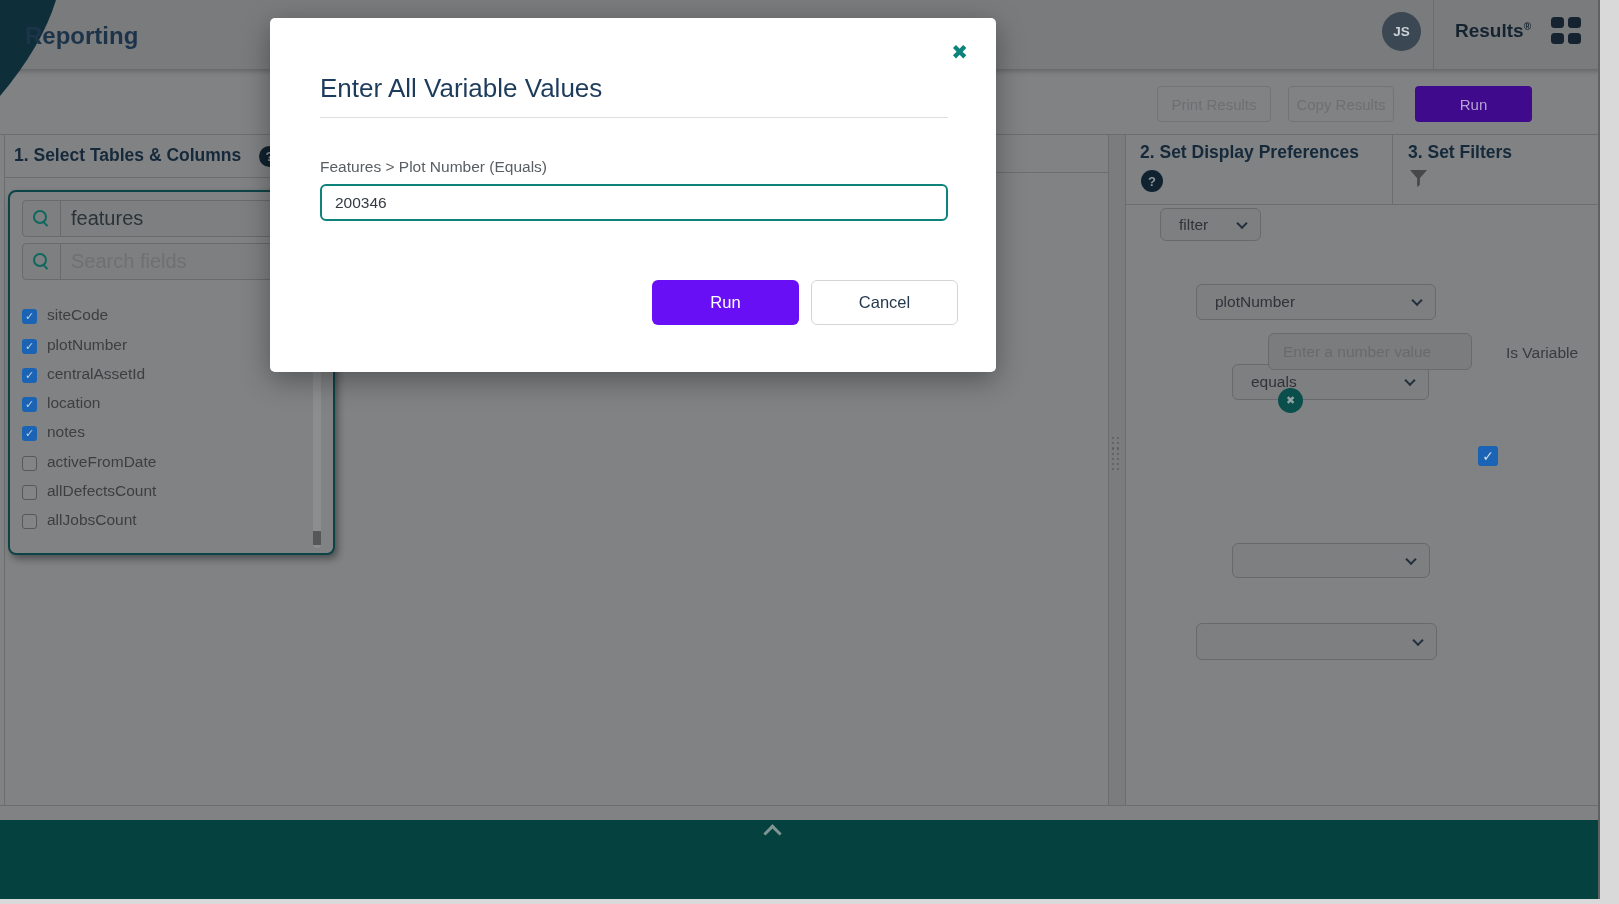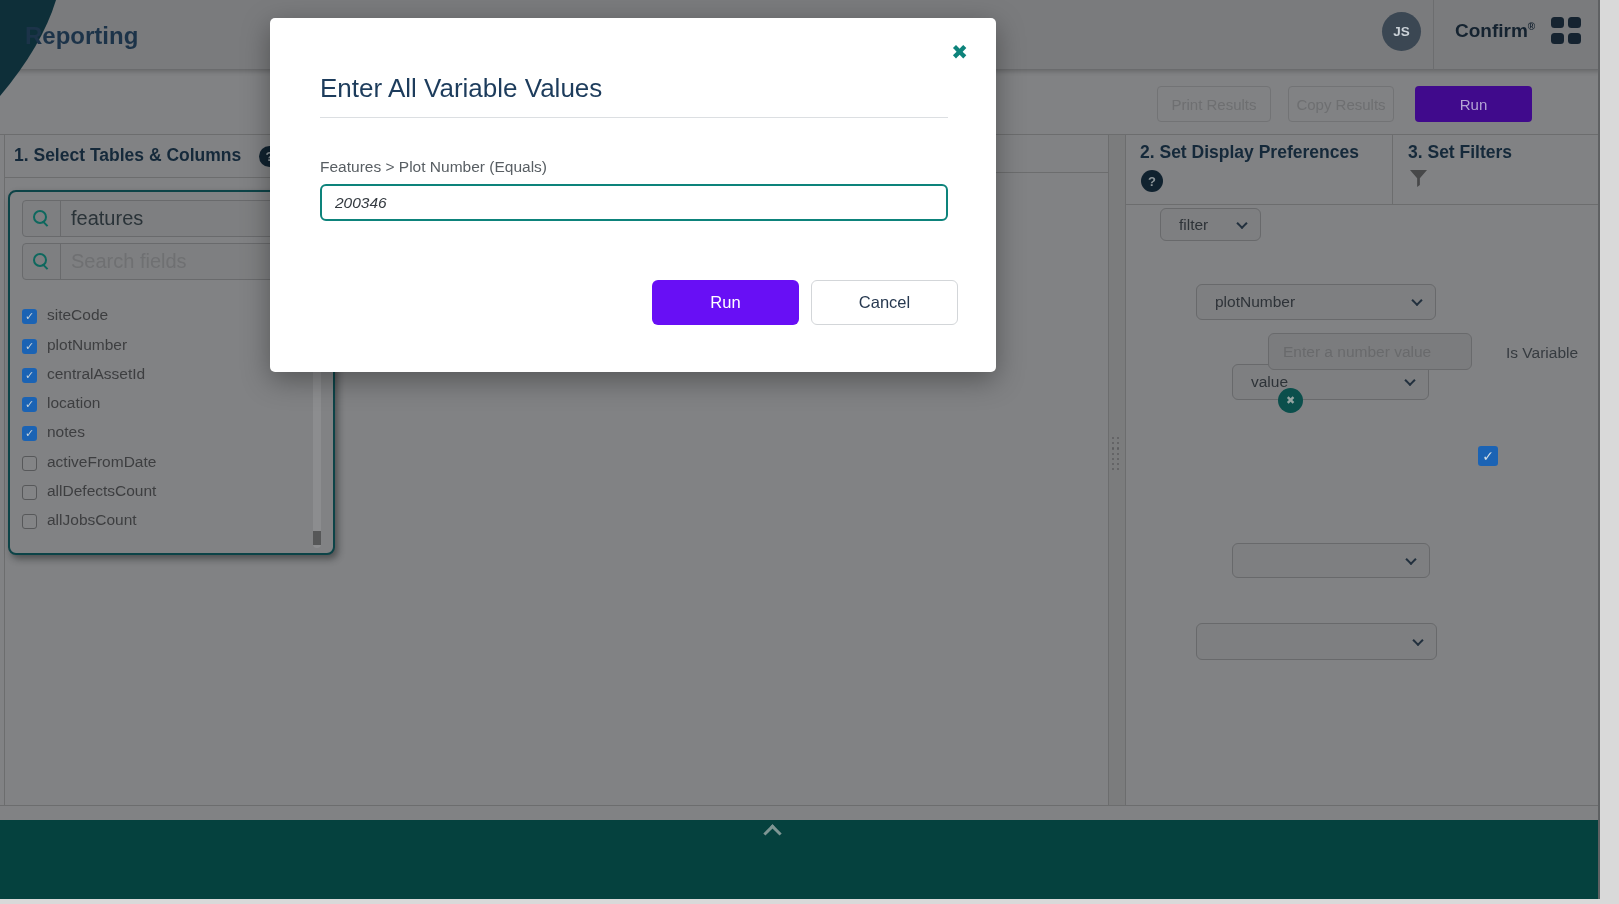--- a/index.html
+++ b/index.html
@@ -81,38 +81,38 @@
   .edge-line-v{left:1598px;top:0;width:2px;height:899px;background:#5f6163;}
   .strip-v{left:1600px;top:0;width:19px;height:904px;background:#d9d9d9;}
   .strip-h{left:0;top:899px;width:1600px;height:5px;background:#d9d9d9;}
 
   
   .modal{left:270px;top:18px;width:726px;height:354px;background:#fff;border-radius:5px;box-shadow:0 8px 28px rgba(0,0,0,.35);z-index:10;}
   .modal-close{position:absolute;right:28px;top:24px;font-size:20px;font-weight:bold;color:var(--accent_teal);cursor:pointer;line-height:1;}
   .modal-title{position:absolute;left:50px;top:55px;font-size:26px;font-weight:500;color:#1d3c5c;}
   .modal-divider{position:absolute;left:50px;top:99px;width:628px;height:1px;background:#dcdfe2;}
   .modal-field-label{position:absolute;left:50px;top:140px;font-size:15.5px;color:#585e63;}
-  .modal-input{position:absolute;left:50px;top:166px;width:628px;height:37px;border:2px solid var(--accent_teal);border-radius:6px;font-size:15.5px;color:#343a40;padding:0 13px;outline:none;background:#fff;font-style:italic;}
+  .modal-input{position:absolute;left:50px;top:166px;width:628px;height:37px;border:2px solid var(--accent_teal);border-radius:6px;font-size:15.5px;color:#343a40;padding:0 13px;outline:none;background:#fff;}
   .modal-btn{position:absolute;top:262px;width:147px;height:45px;border-radius:6px;font-size:16.5px;display:flex;align-items:center;justify-content:center;cursor:pointer;}
   .modal-run{left:382px;background:var(--accent_purple);color:#fff;border:none;}
   .modal-cancel{left:541px;background:#fff;color:#273950;border:1px solid #d3d6d9;}
 </style>
 </head>
 <body>
 
 <div class="page">
 
   <div class="abs hdr"></div>
   <svg class="abs wedge-svg" width="56" height="96" viewBox="0 0 56 96">
       <path d="M0,0 L56,0 Q42,46 0,96 Z"></path>
     </svg>
   <div class="abs app-title">Reporting</div>
   <div class="abs avatar">JS</div>
   <div class="abs hdr-divider"></div>
-  <div class="abs brand"><span>Confirm</span><sup>®</sup></div>
+  <div class="abs brand"><span>Results</span><sup>®</sup></div>
   <div class="abs grid-icon">
       <span></span>
       <span></span>
       <span></span>
       <span></span>
     </div>
 
   <div class="abs tb-btn" style="left:1157px;width:114px;">Print Results</div>
   <div class="abs tb-btn" style="left:1288px;width:106px;">Copy Results</div>
   <div class="abs tb-btn tb-run" style="left:1415px;width:117px;">Run</div>
@@ -215,21 +215,21 @@
 
   <div class="abs sel" style="left:1160px;top:208px;width:101px;height:33px;">
     <span>filter</span>
     <span class="chev"></span>
   </div>
   <div class="abs sel" style="left:1196px;top:251px;width:240px;height:36px;">
     <span>plotNumber</span>
     <span class="chev"></span>
   </div>
   <div class="abs sel" style="left:1232px;top:295px;width:197px;height:36px;">
-    <span>value</span>
+    <span>equals</span>
     <span class="chev"></span>
   </div>
   <input class="abs val-input" style="left: 1268px; top: 333px; width: 204px; height: 37px;" type="text" placeholder="Enter a number value">
   <div class="abs isvar-cb" style="left:1478px;top:341px;"></div>
   <div class="abs isvar-label" style="left:1506px;top:344px;">Is Variable</div>
   <div class="abs remove-circle" style="left:1278px;top:388px;">✖</div>
   <div class="abs sel" style="left:1232px;top:418px;width:198px;height:35px;">
     <span class="chev"></span>
   </div>
   <div class="abs sel" style="left:1196px;top:463px;width:241px;height:37px;">

